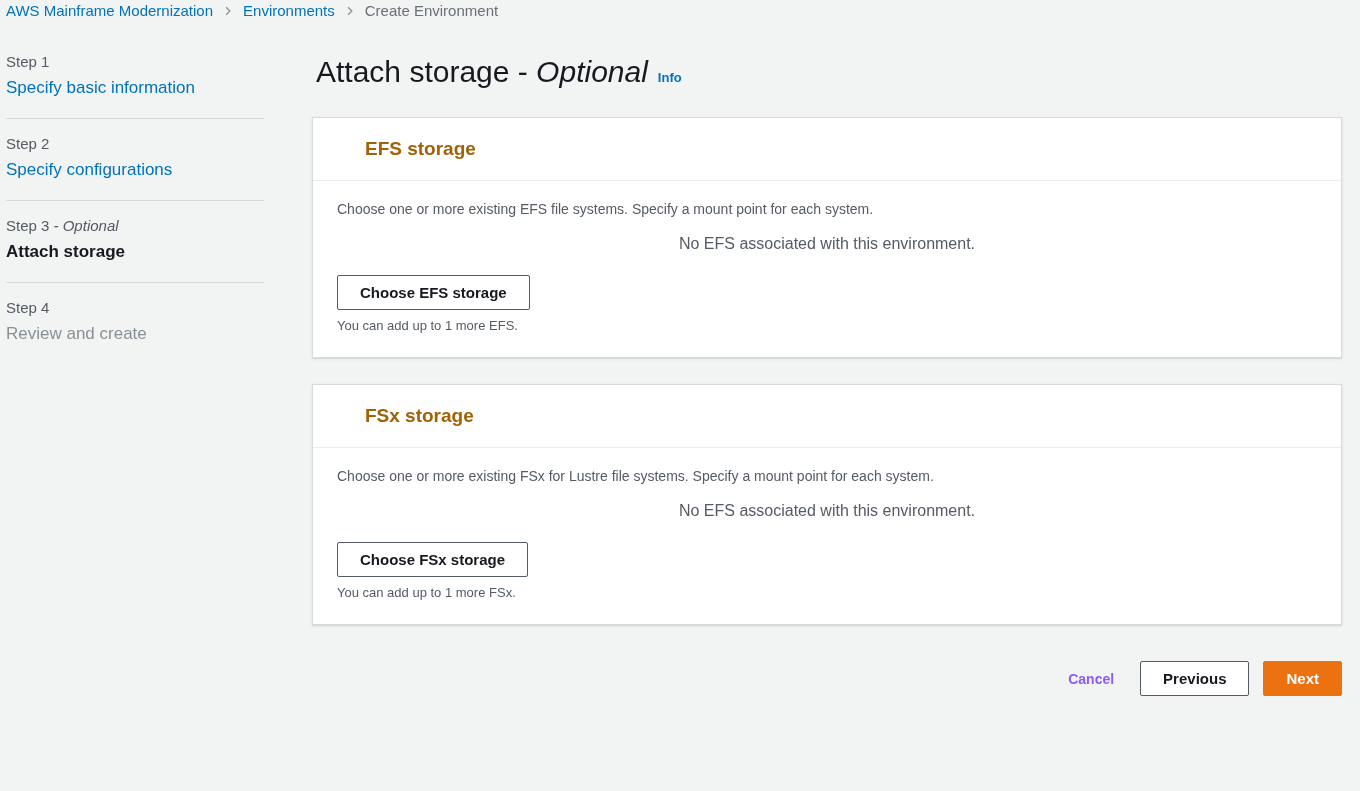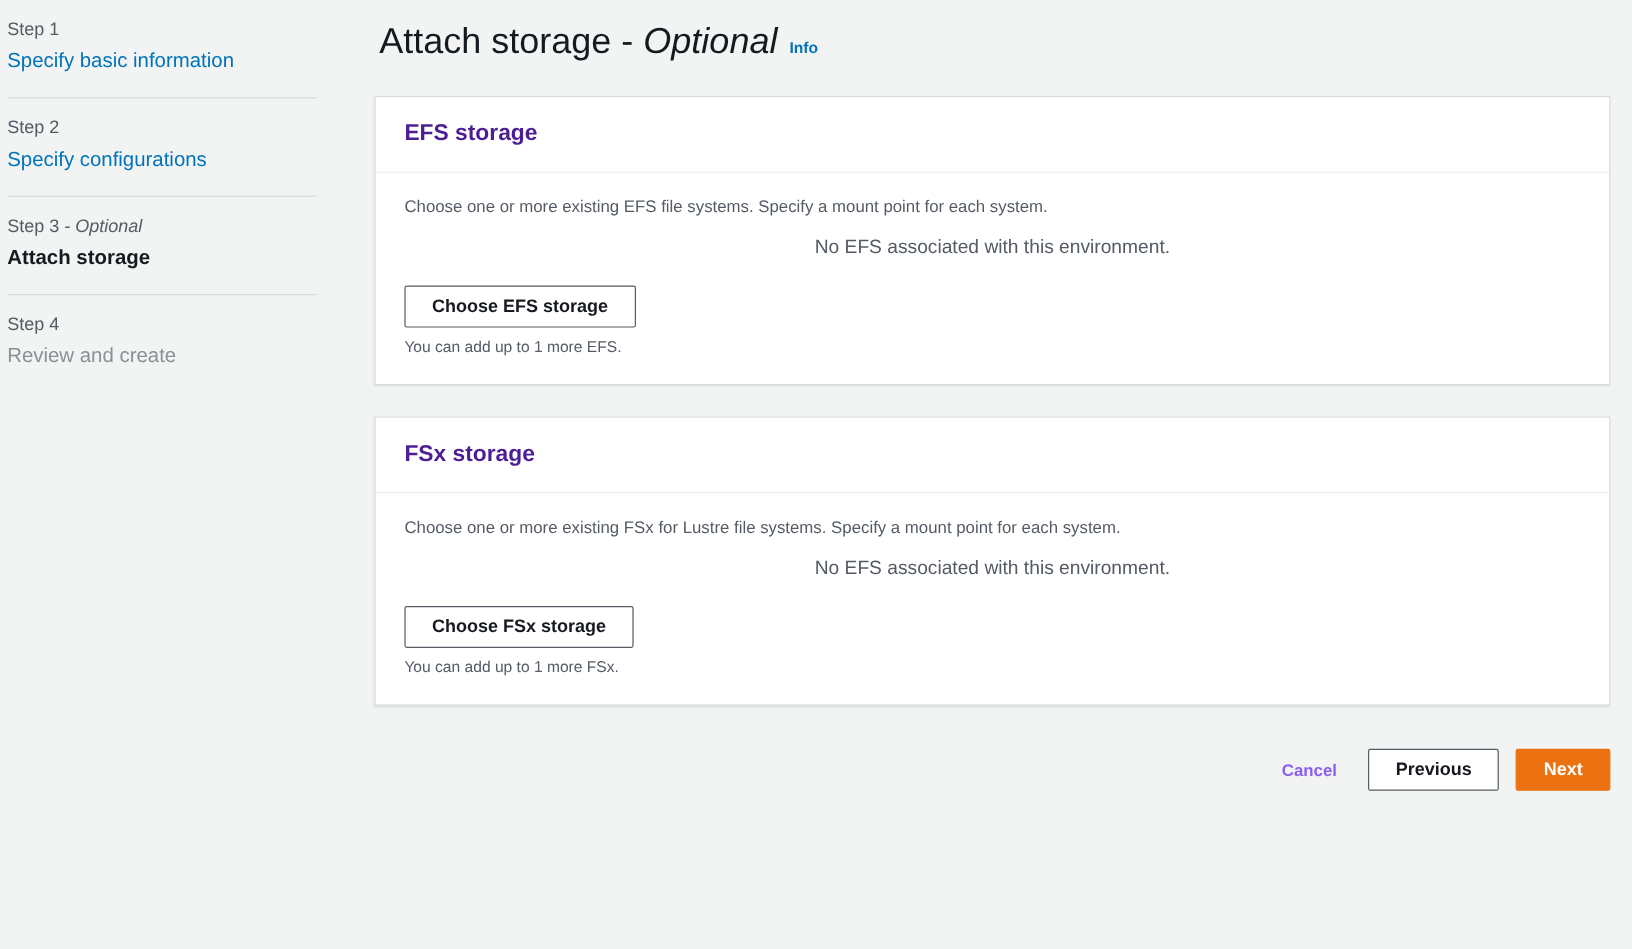--- a/index.html
+++ b/index.html
@@ -109,21 +109,22 @@
       box-shadow: 0 1px 1px rgba(0,0,0,0.06), 0 1px 3px rgba(0,0,0,0.08);
       margin-bottom: 26px;
     }
     .panel-header {
       padding: 20px 24px;
       border-bottom: 1px solid #eaeded;
     }
     .panel-header h2 {
       font-size: 19px;
       font-weight: 700;
-      color: #4c1d95;
+      color: #a16207;
+      margin-left: 28px;
     }
     .panel-body {
       padding: 20px 24px 24px 24px;
     }
     .description {
       font-size: 14px;
       color: #545b64;
       margin-bottom: 18px;
     }
     .status-text {
@@ -176,20 +177,35 @@
       border-radius: 2px;
       cursor: pointer;
       font-family: inherit;
     }
   </style>
 </head>
 <body>
 
 <div class="container">
 
+  <nav class="breadcrumbs">
+    <a href="#">AWS Mainframe Modernization</a>
+    <span class="chevron-sep">
+      <svg viewBox="0 0 16 16" fill="none" stroke="currentColor" stroke-width="2">
+          <path d="M5 2l6 6-6 6"></path>
+        </svg>
+    </span>
+    <a href="#">Environments</a>
+    <span class="chevron-sep">
+      <svg viewBox="0 0 16 16" fill="none" stroke="currentColor" stroke-width="2">
+          <path d="M5 2l6 6-6 6"></path>
+        </svg>
+    </span>
+    <span class="current">Create Environment</span>
+  </nav>
 
   <div class="layout">
 
     <aside class="sidebar">
 
       <div class="step">
         <div class="step-label">
           <span>Step 1</span><span class="optional"></span>
         </div>
         <div class="step-title link">Specify basic information</div>

